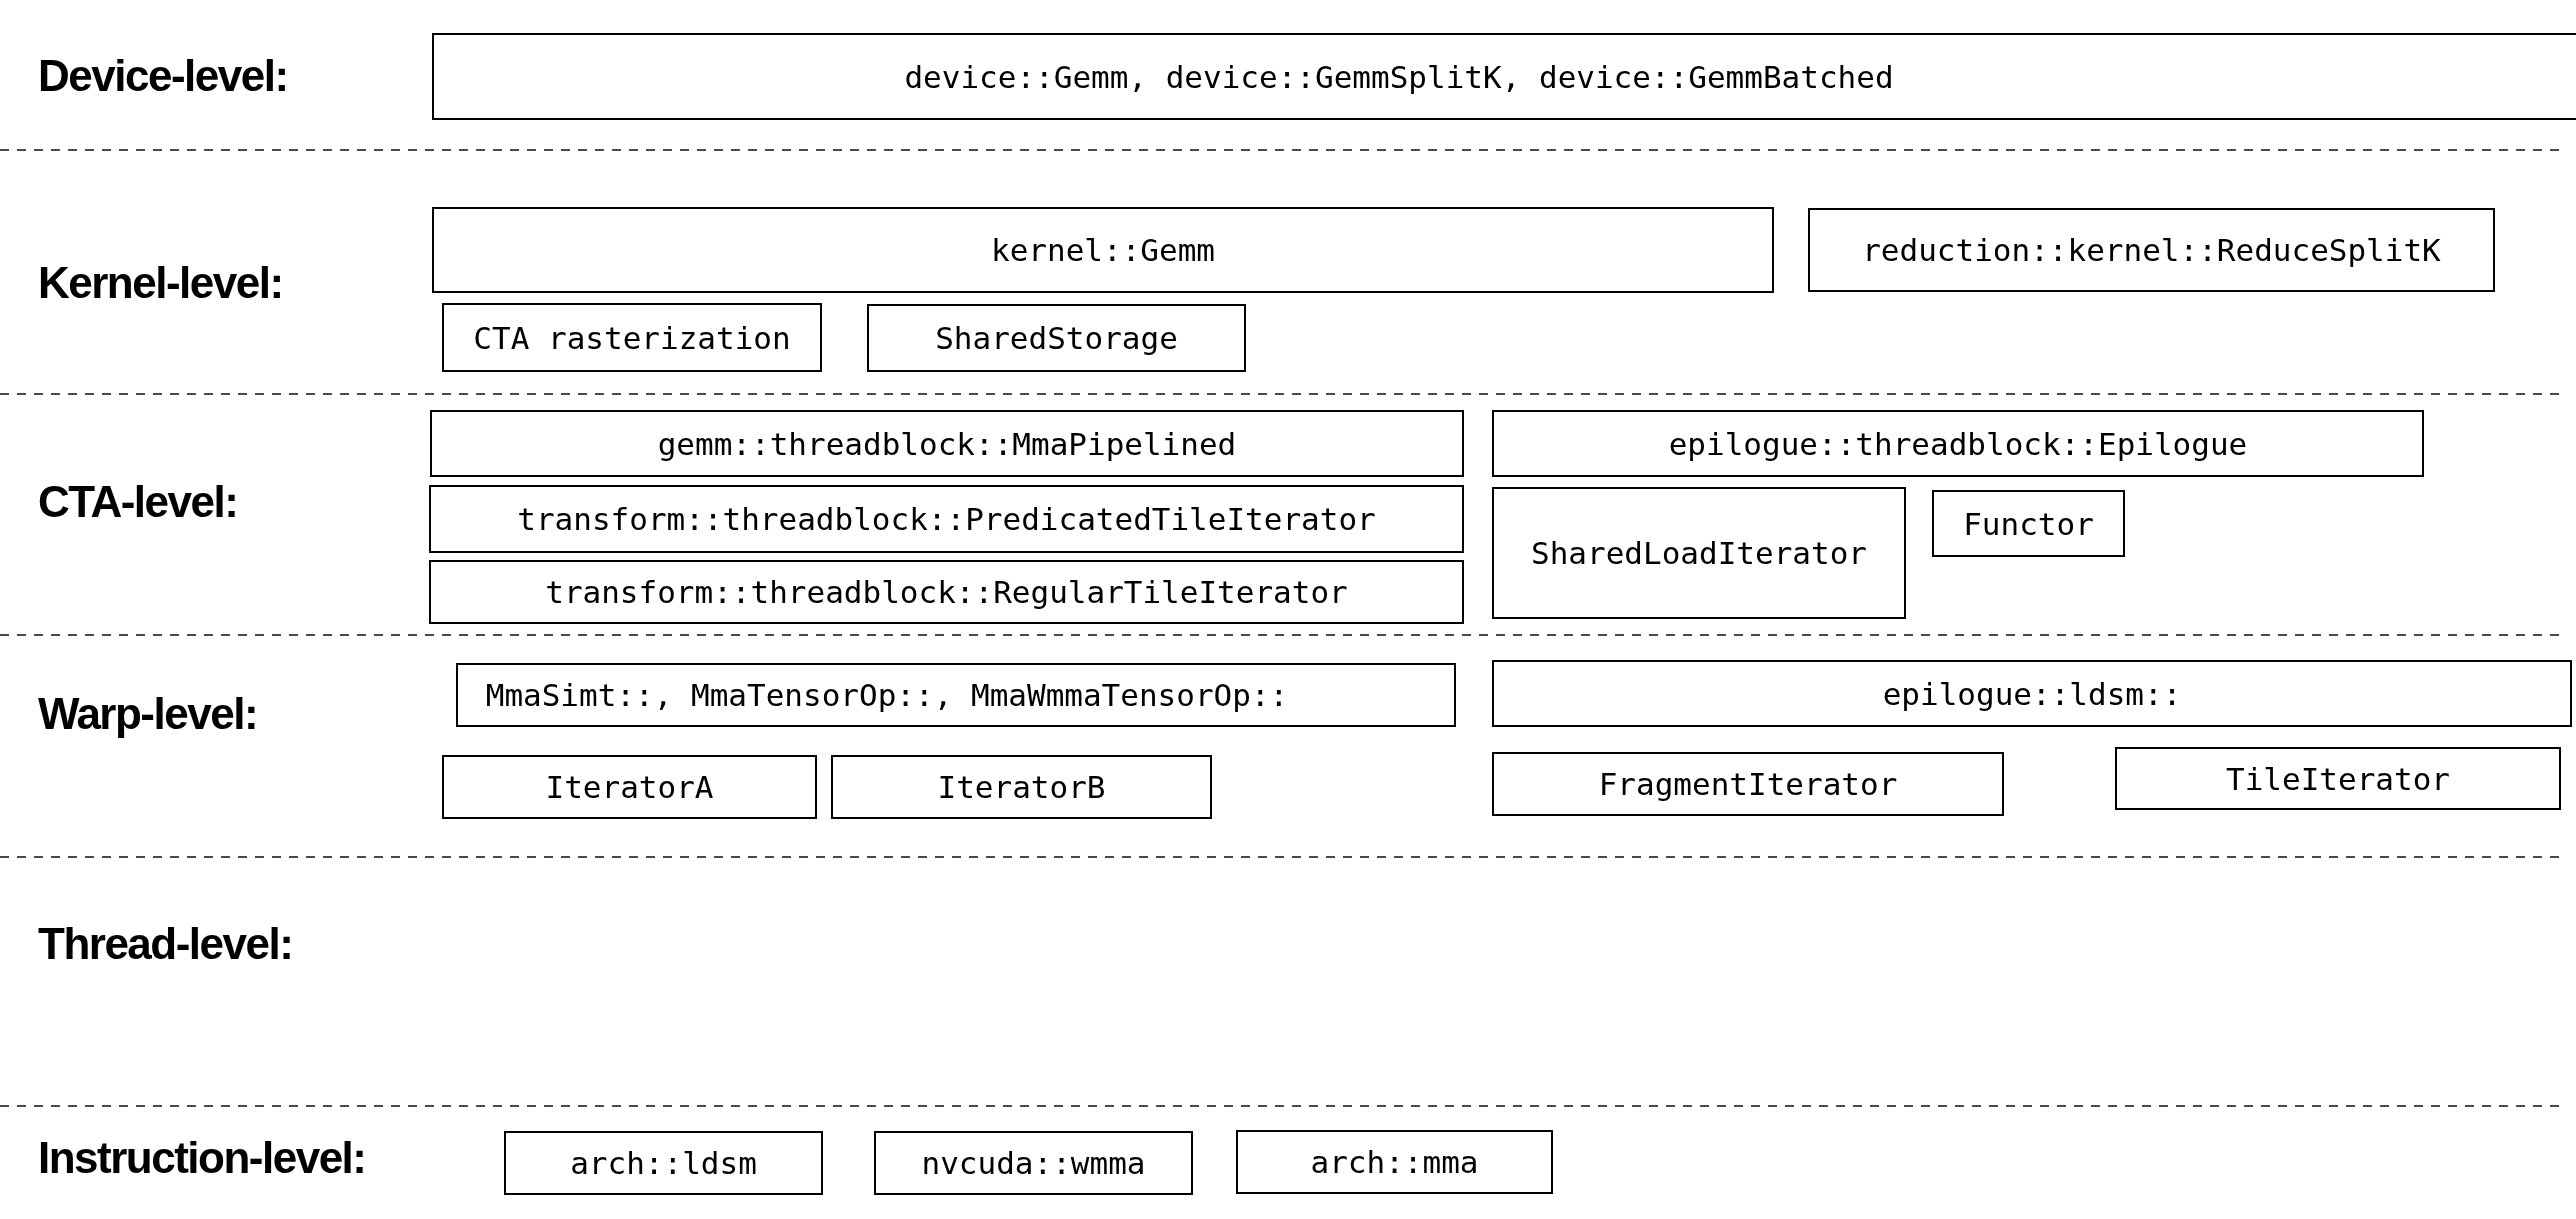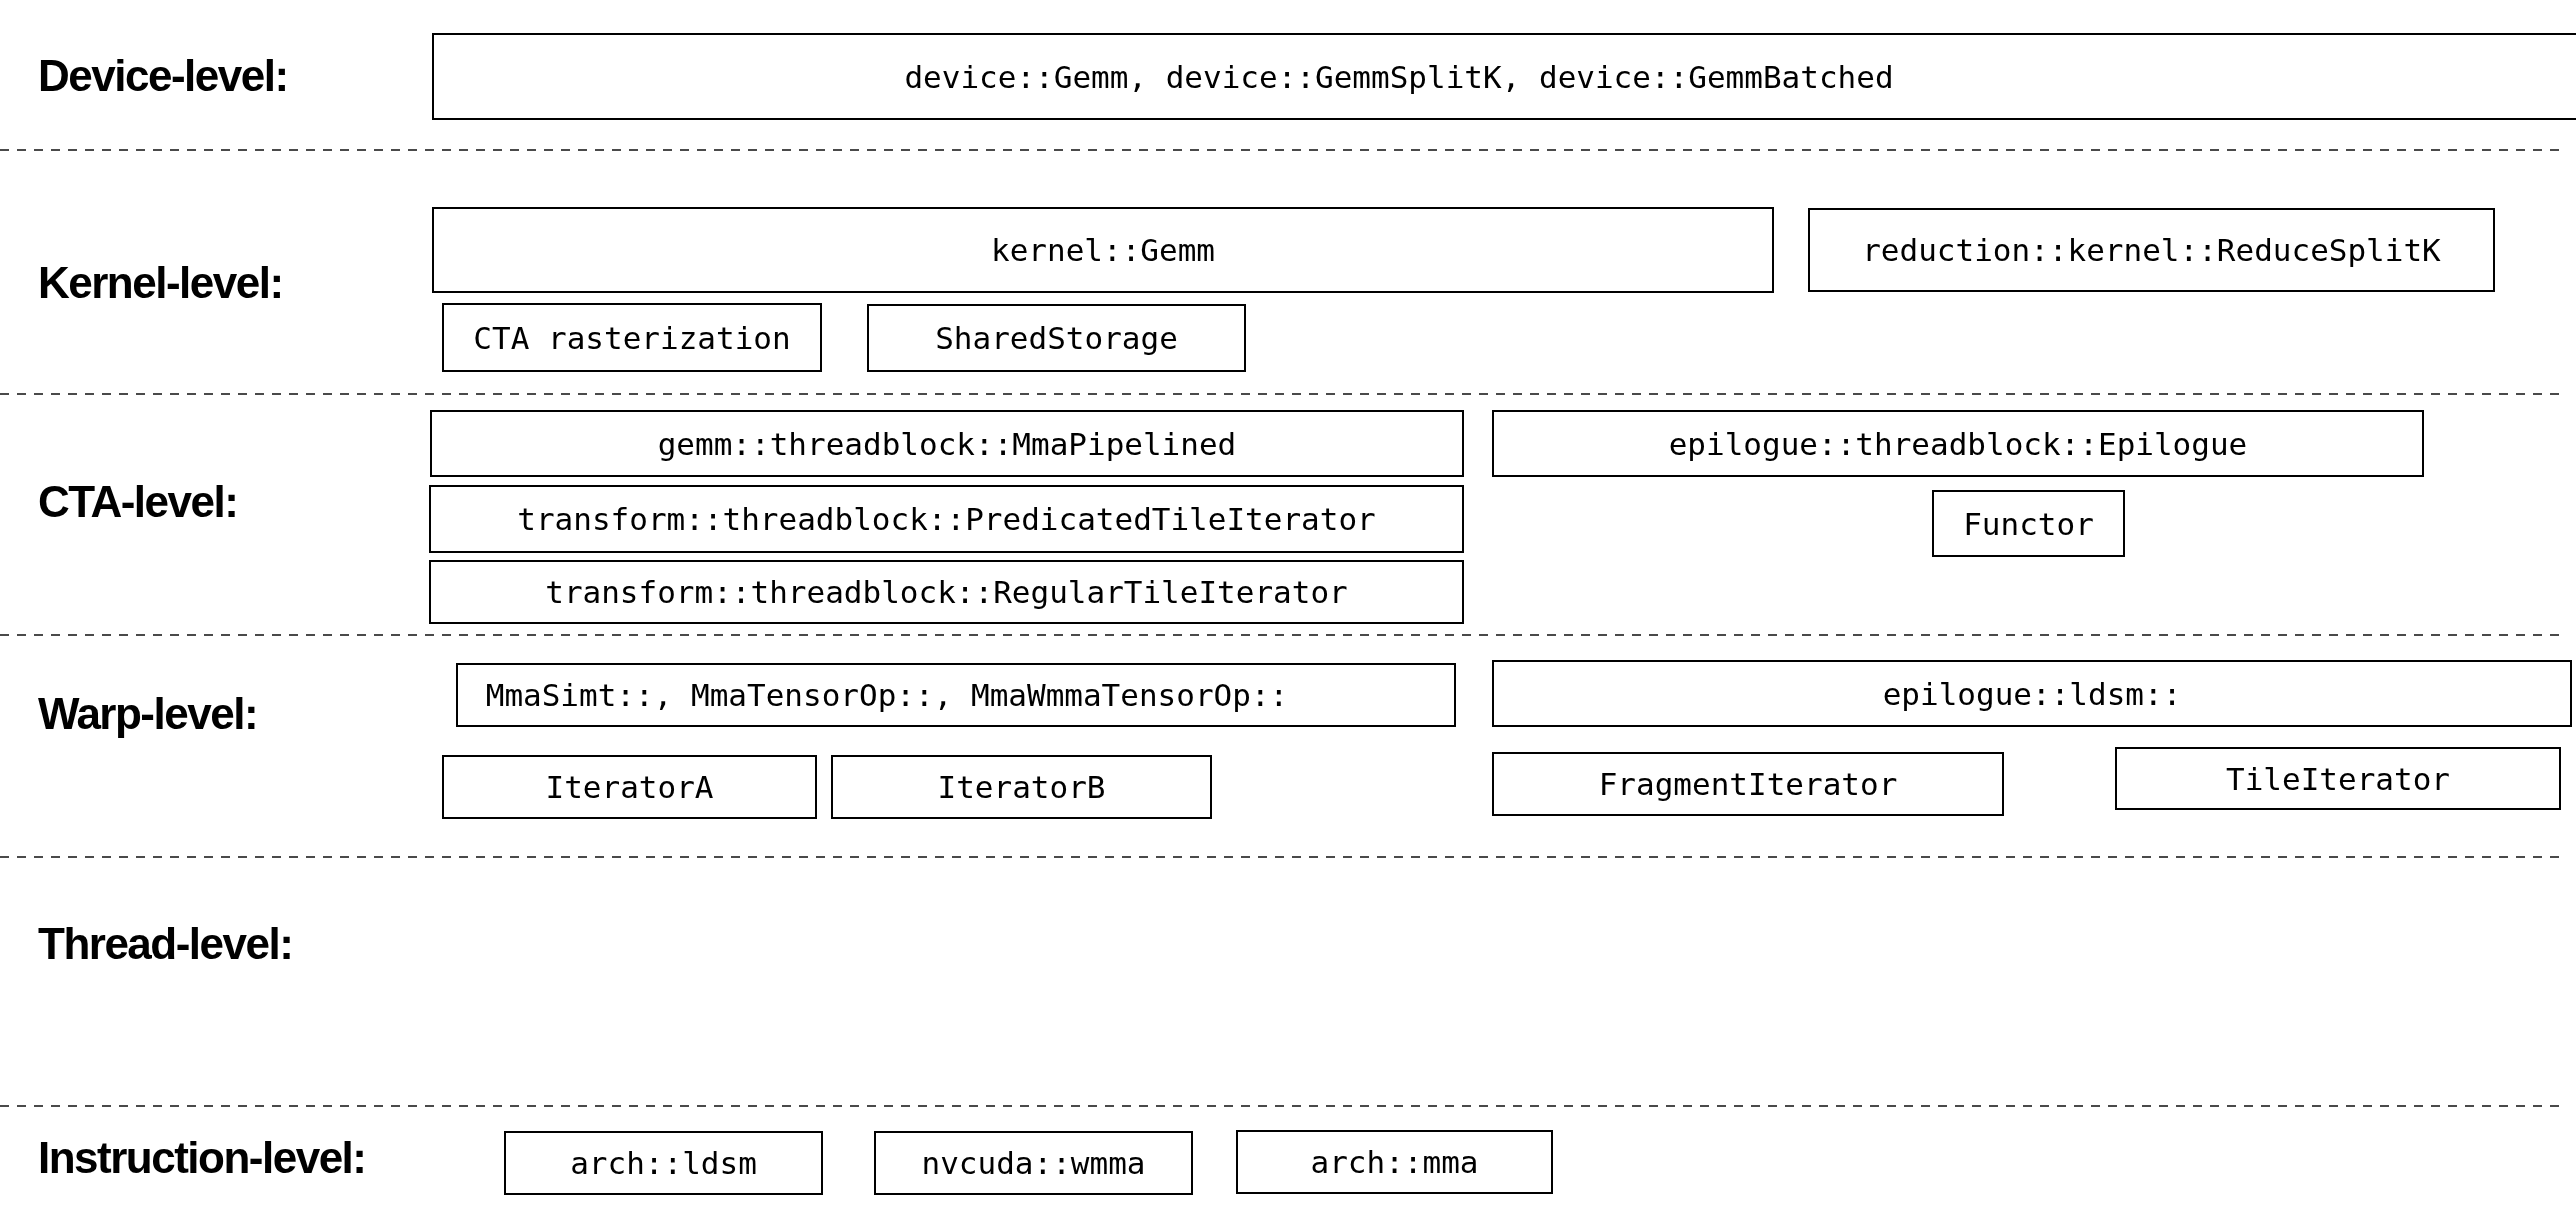--- a/index.html
+++ b/index.html
@@ -71,20 +71,21 @@
 
   <div class="box" style="left:404px;top:207px;width:1342px;height:86px">kernel::Gemm</div>
   <div class="box" style="left:1780px;top:208px;width:687px;height:84px">reduction::kernel::ReduceSplitK</div>
   <div class="box" style="left:414px;top:303px;width:380px;height:69px">CTA rasterization</div>
   <div class="box" style="left:839px;top:304px;width:379px;height:68px">SharedStorage</div>
 
   <div class="box" style="left:402px;top:410px;width:1034px;height:67px;">gemm::threadblock::MmaPipelined</div>
   <div class="box" style="left:401px;top:485px;width:1035px;height:68px">transform::threadblock::PredicatedTileIterator</div>
   <div class="box" style="left:401px;top:560px;width:1035px;height:64px">transform::threadblock::RegularTileIterator</div>
   <div class="box" style="left:1464px;top:410px;width:932px;height:67px">epilogue::threadblock::Epilogue</div>
+  <div class="box" style="left:1464px;top:487px;width:414px;height:132px">SharedLoadIterator</div>
   <div class="box" style="left:1904px;top:490px;width:193px;height:67px">Functor</div>
 
   <div class="box" style="left:428px;top:663px;width:1000px;height:64px;padding-right:138px">MmaSimt::, MmaTensorOp::, MmaWmmaTensorOp::</div>
   <div class="box" style="left:1464px;top:660px;width:1080px;height:67px">epilogue::ldsm::</div>
   <div class="box" style="left:414px;top:755px;width:375px;height:64px">IteratorA</div>
   <div class="box" style="left:803px;top:755px;width:381px;height:64px">IteratorB</div>
   <div class="box" style="left:1464px;top:752px;width:512px;height:64px">FragmentIterator</div>
   <div class="box" style="left:2087px;top:747px;width:446px;height:63px">TileIterator</div>
 
 

